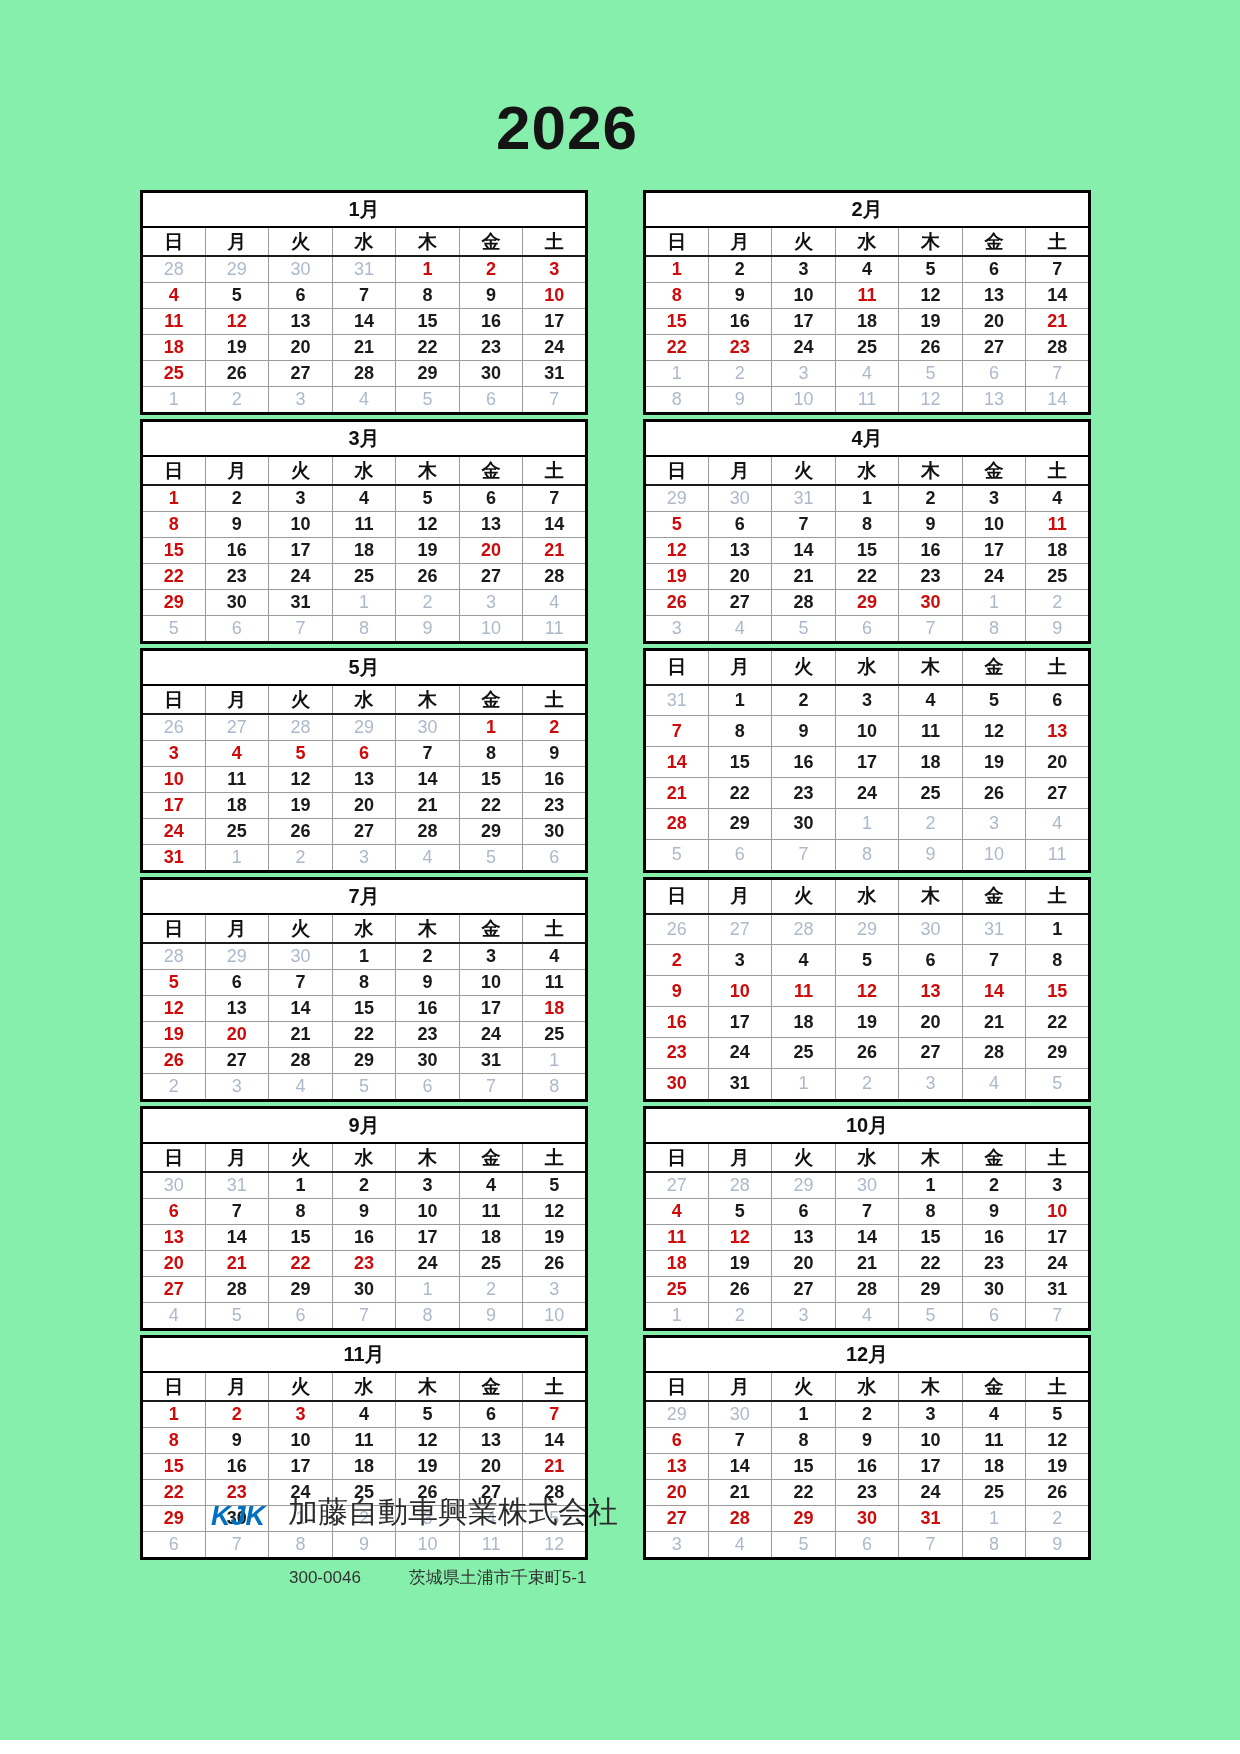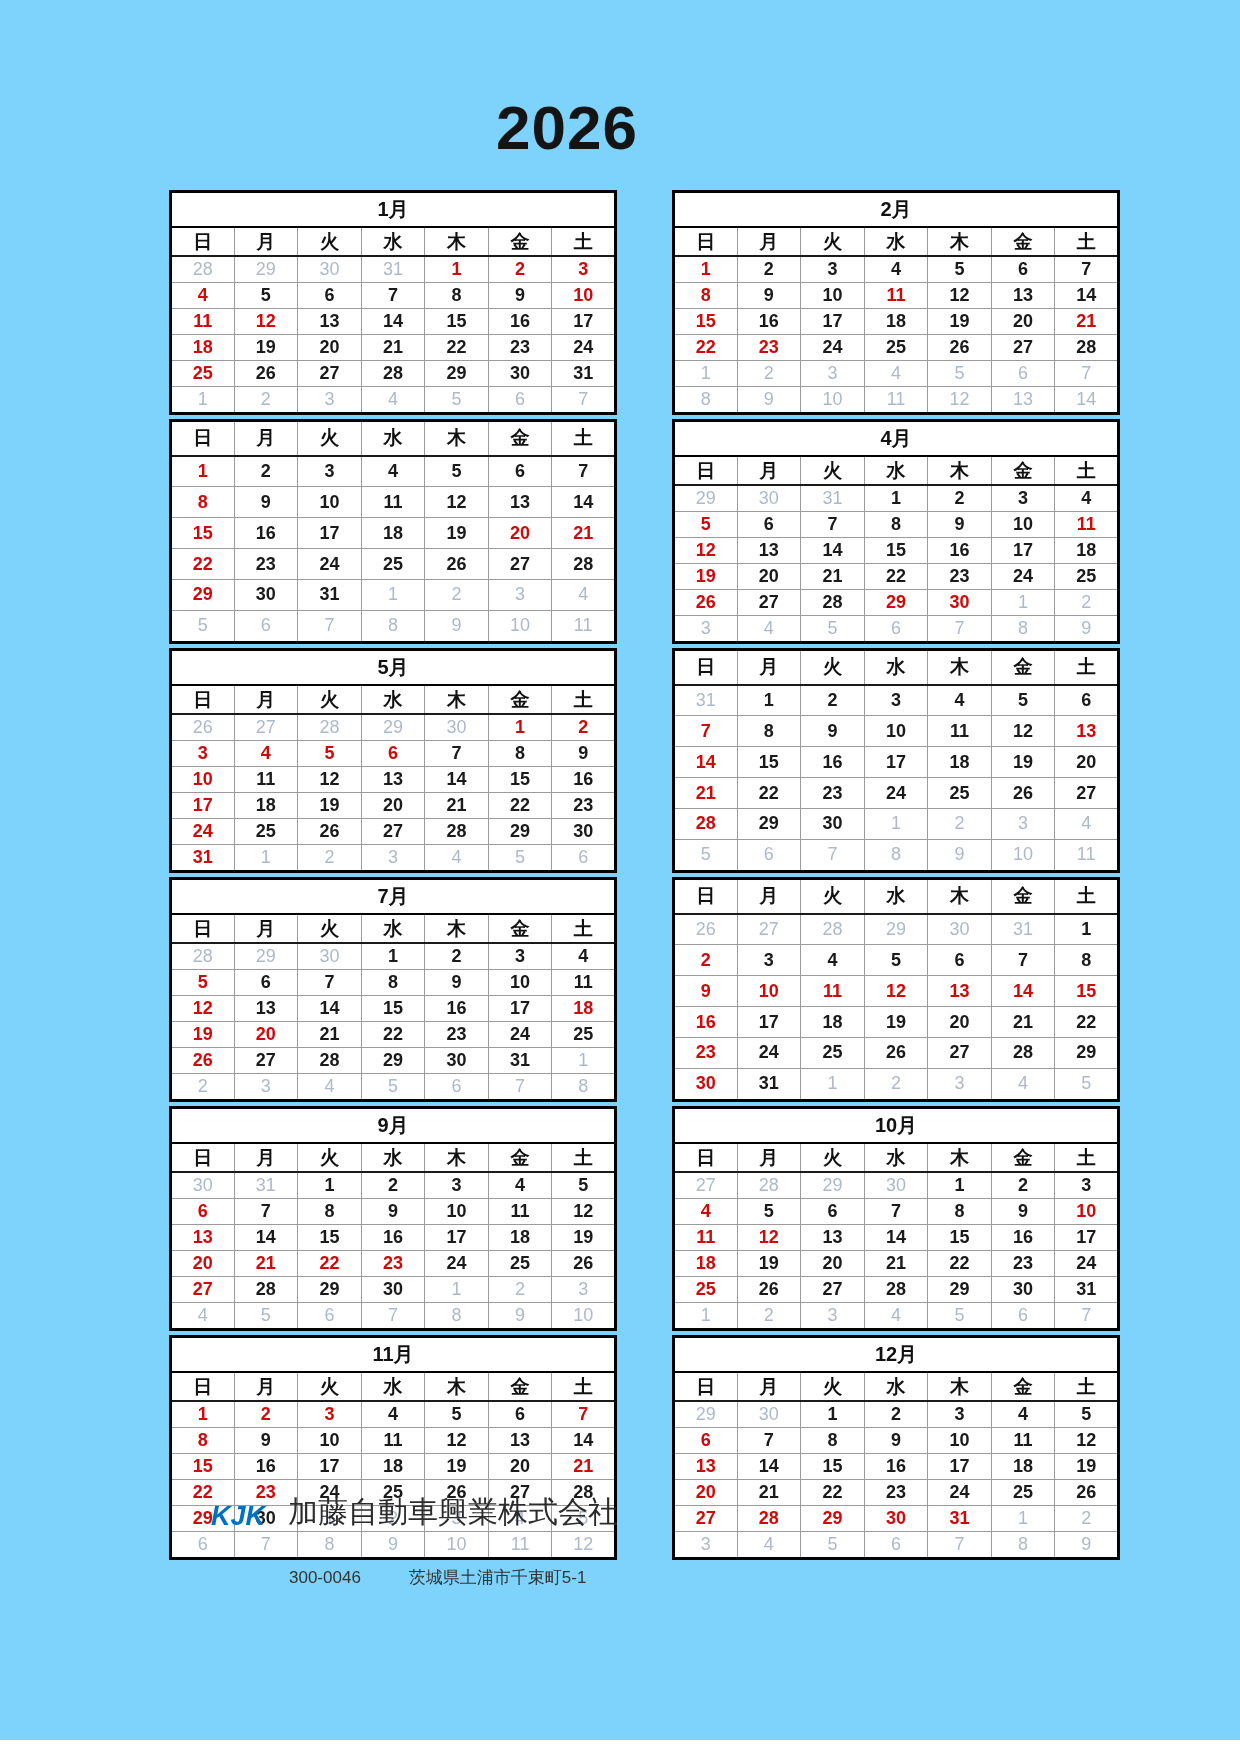--- a/index.html
+++ b/index.html
@@ -1,28 +1,28 @@
 <!DOCTYPE html>
 <html><head>
 <meta charset="utf-8">
 <style>
   html, body { margin: 0; padding: 0; }
   body {
     width: 1240px; height: 1754px; background: #ffffff;
     font-family: "Liberation Sans", "DejaVu Sans", sans-serif;
   }
-  .page { position: relative; width: 1240px; height: 1740px; background: #7dd3fc; overflow: hidden; }
+  .page { position: relative; width: 1240px; height: 1740px; background: #86efac; overflow: hidden; }
 
   .year-title {
     position: absolute; top: 92px; left: 0; width: 1134px;
     text-align: center; font-size: 62px; font-weight: 700; color: #141414; letter-spacing: 1px;
   }
 
   .cal-grid {
-    position: absolute; left: 169px; top: 190px;
+    position: absolute; left: 140px; top: 190px;
     display: grid; grid-template-columns: 448px 448px; column-gap: 55px; row-gap: 4px;
   }
   table.month { border-collapse: collapse; width: 448px; table-layout: fixed; border: 3px solid #000; background: #fff; }
   table.month td { text-align: center; padding: 0; }
   td.mtitle { height: 33px; font-size: 20px; font-weight: 700; color: #111; border-bottom: 2px solid #000; }
   td.wd { height: 27px; font-size: 19px; font-weight: 700; color: #111; border-bottom: 2px solid #1a1a1a; }
   td.wd + td.wd { border-left: 1px solid #9b9b9b; }
   td.day { height: 25px; font-size: 18px; font-weight: 700; color: #1a1a1a; border-top: 1px solid #9b9b9b; }
   td.day + td.day { border-left: 1px solid #9b9b9b; }
   td.day.red { color: #cf0a0a; }
@@ -182,20 +182,23 @@
             <td class="day gray">11</td>
             <td class="day gray">12</td>
             <td class="day gray">13</td>
             <td class="day gray">14</td>
           </tr>
         </tbody>
       </table>
       <table class="month">
         <tbody>
           <tr>
+            <td colspan="7" class="mtitle">3月</td>
+          </tr>
+          <tr>
             <td class="wd">日</td>
             <td class="wd">月</td>
             <td class="wd">火</td>
             <td class="wd">水</td>
             <td class="wd">木</td>
             <td class="wd">金</td>
             <td class="wd">土</td>
           </tr>
           <tr>
             <td class="day red">1</td>

